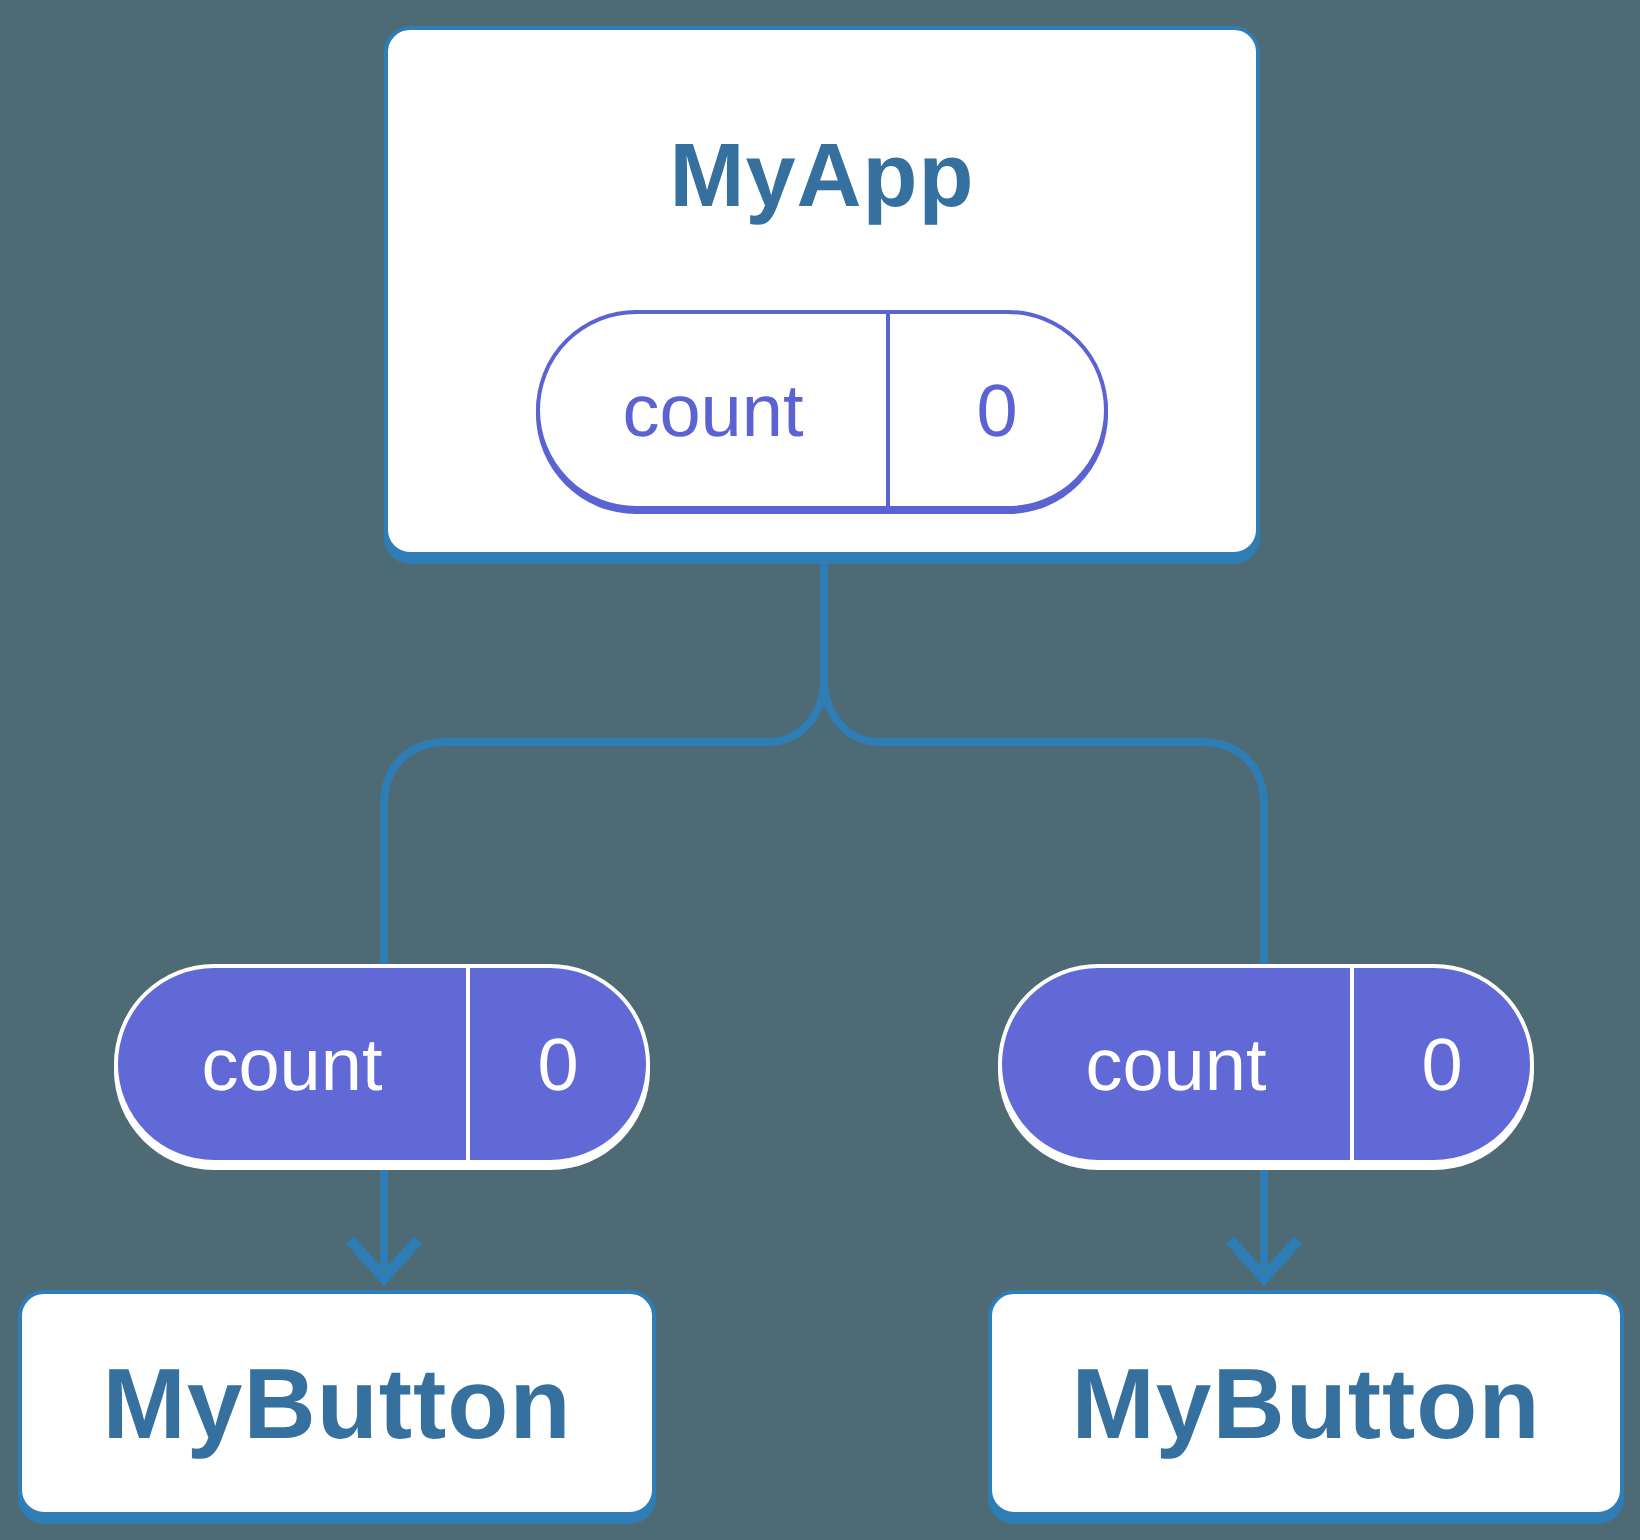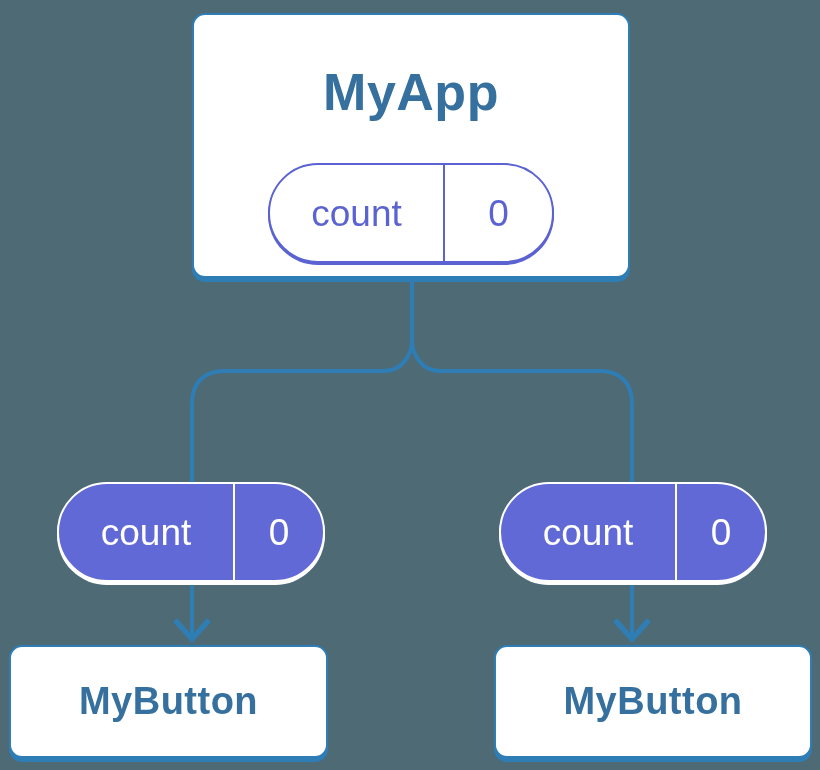--- a/index.html
+++ b/index.html
@@ -31,21 +31,21 @@
   }
   .card-root {
     left: 192px; top: 13px;
     width: 438px; height: 265px;
     display: flex;
     flex-direction: column;
     align-items: center;
   }
   .card-title {
     color: #35709e;
-    font-size: 52px;
+    font-size: 45px;
     font-weight: 600;
     line-height: 1.2;
     letter-spacing: 0.5px;
     white-space: nowrap;
   }
   .card-root .card-title {
     margin-top: 46px;
     margin-bottom: 21px;
   }
   .pill {
@@ -86,21 +86,21 @@
   .pill-filled .pill-value { flex: 1 1 auto; border-left: 2px solid #ffffff; }
 
   .pill-child-left  { left: 57px;  top: 463px; }
   .pill-child-right { left: 499px; top: 463px; }
 
   .card-button {
     display: flex;
     align-items: center;
     justify-content: center;
   }
-  .card-button .card-title { font-size: 38px; }
+  .card-button .card-title { font-size: 50px; }
   .card-button-left  { left: 9px;   top: 645px; width: 319px; height: 113px; }
   .card-button-right { left: 494px; top: 645px; width: 318px; height: 113px; }
 </style>
 </head>
 <body>
 
 <div class="canvas">
 
   <svg class="connectors" width="820" height="770" viewBox="0 0 820 770">
     <path d="M412 282 L412 340 C412 355 402 371 384 371 L224 371 C204 371 192 383 192 403 L192 636" fill="none" stroke="#2f7db5" stroke-width="4"></path>

